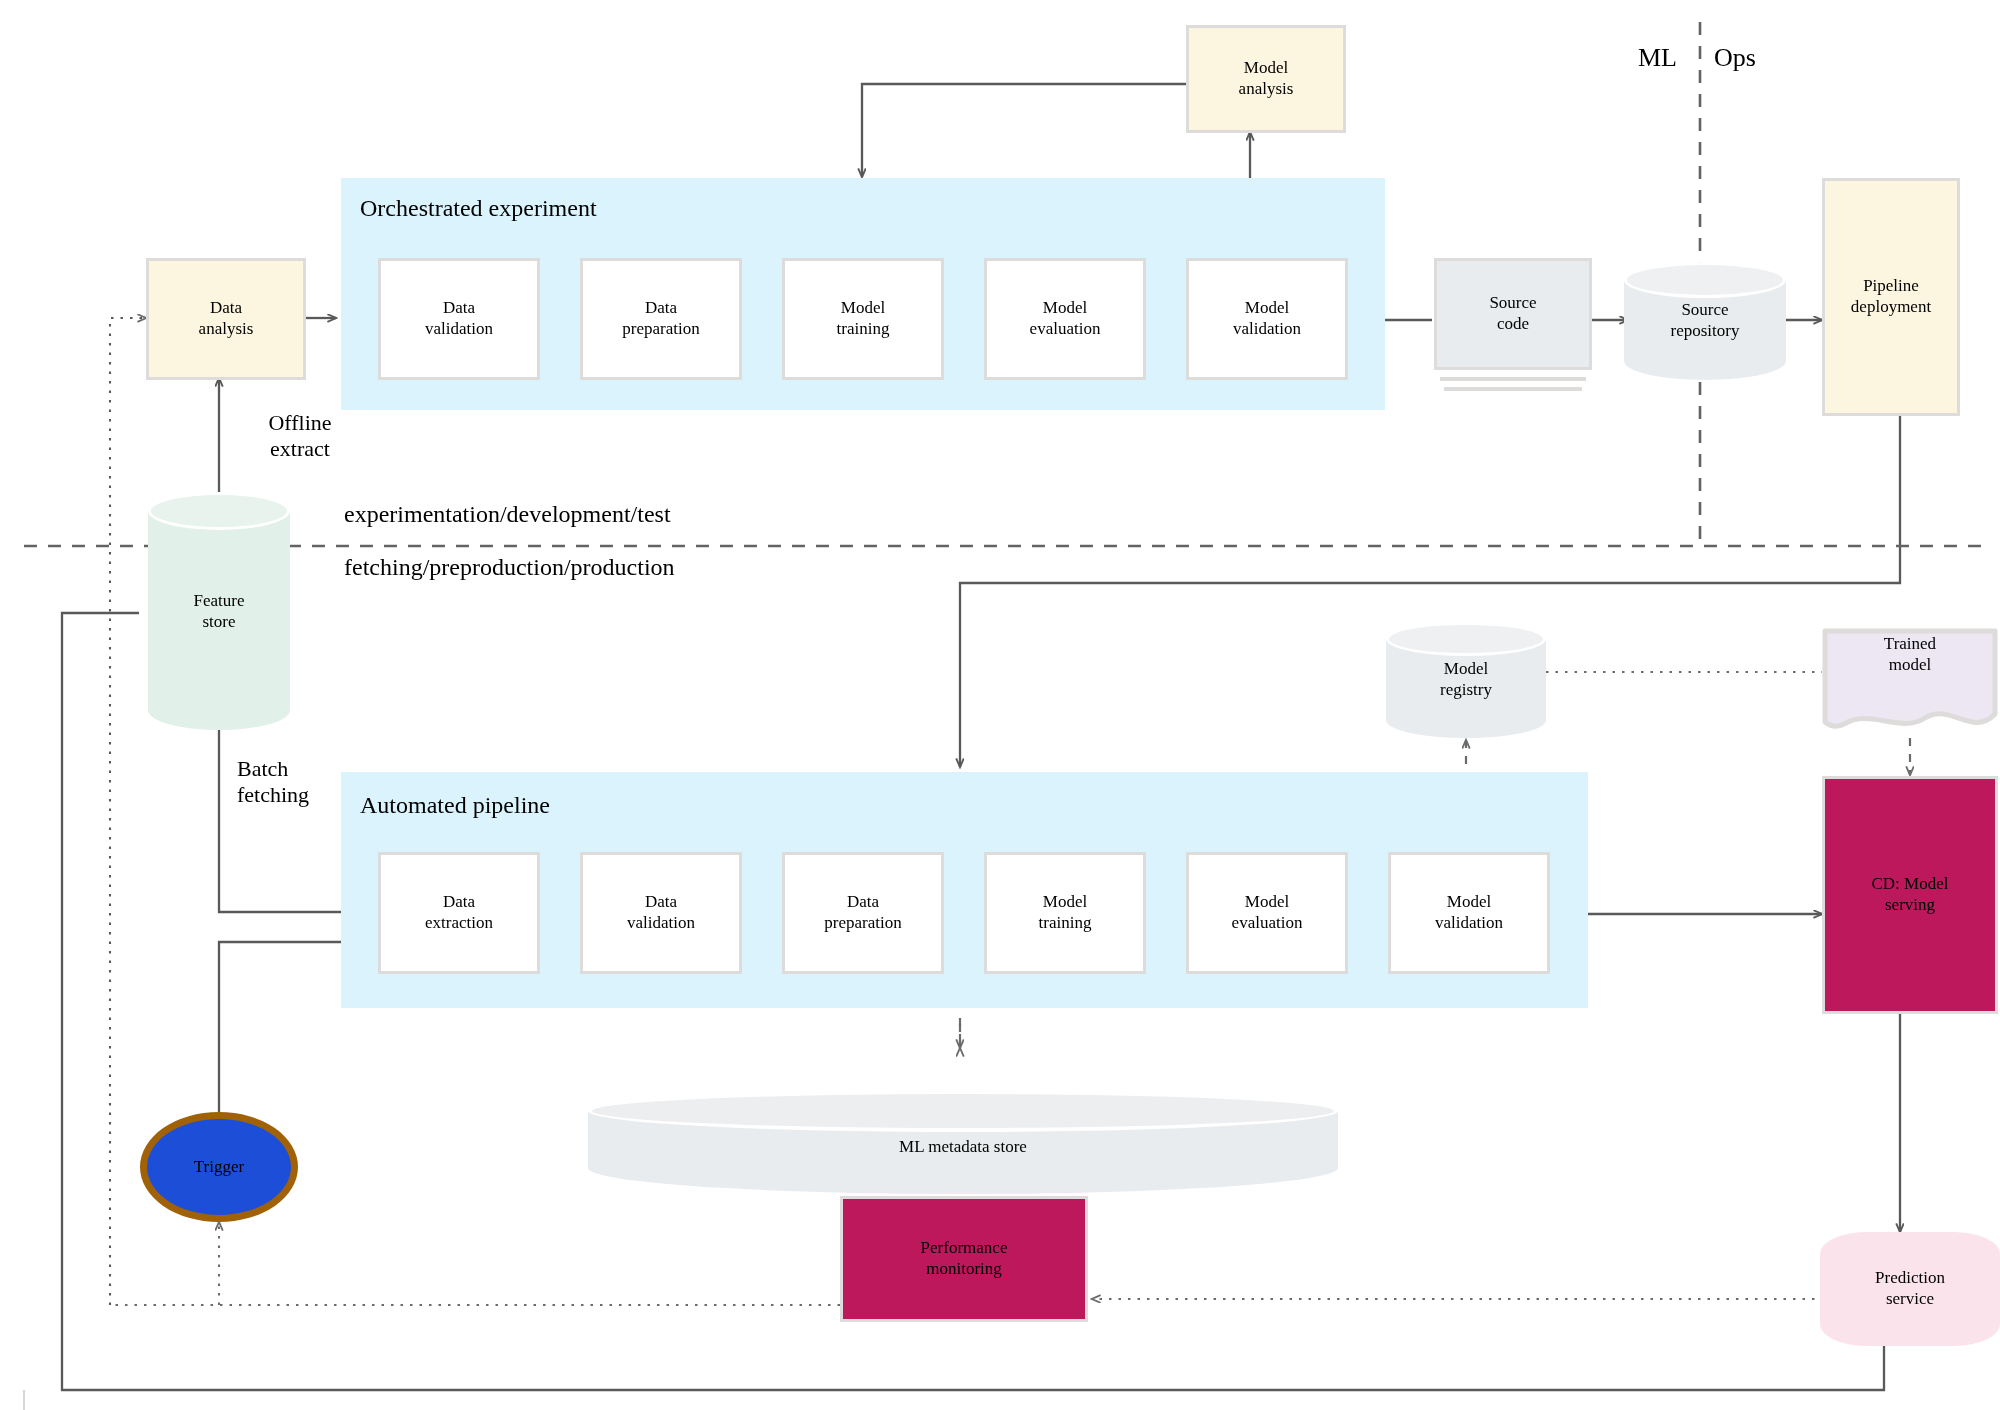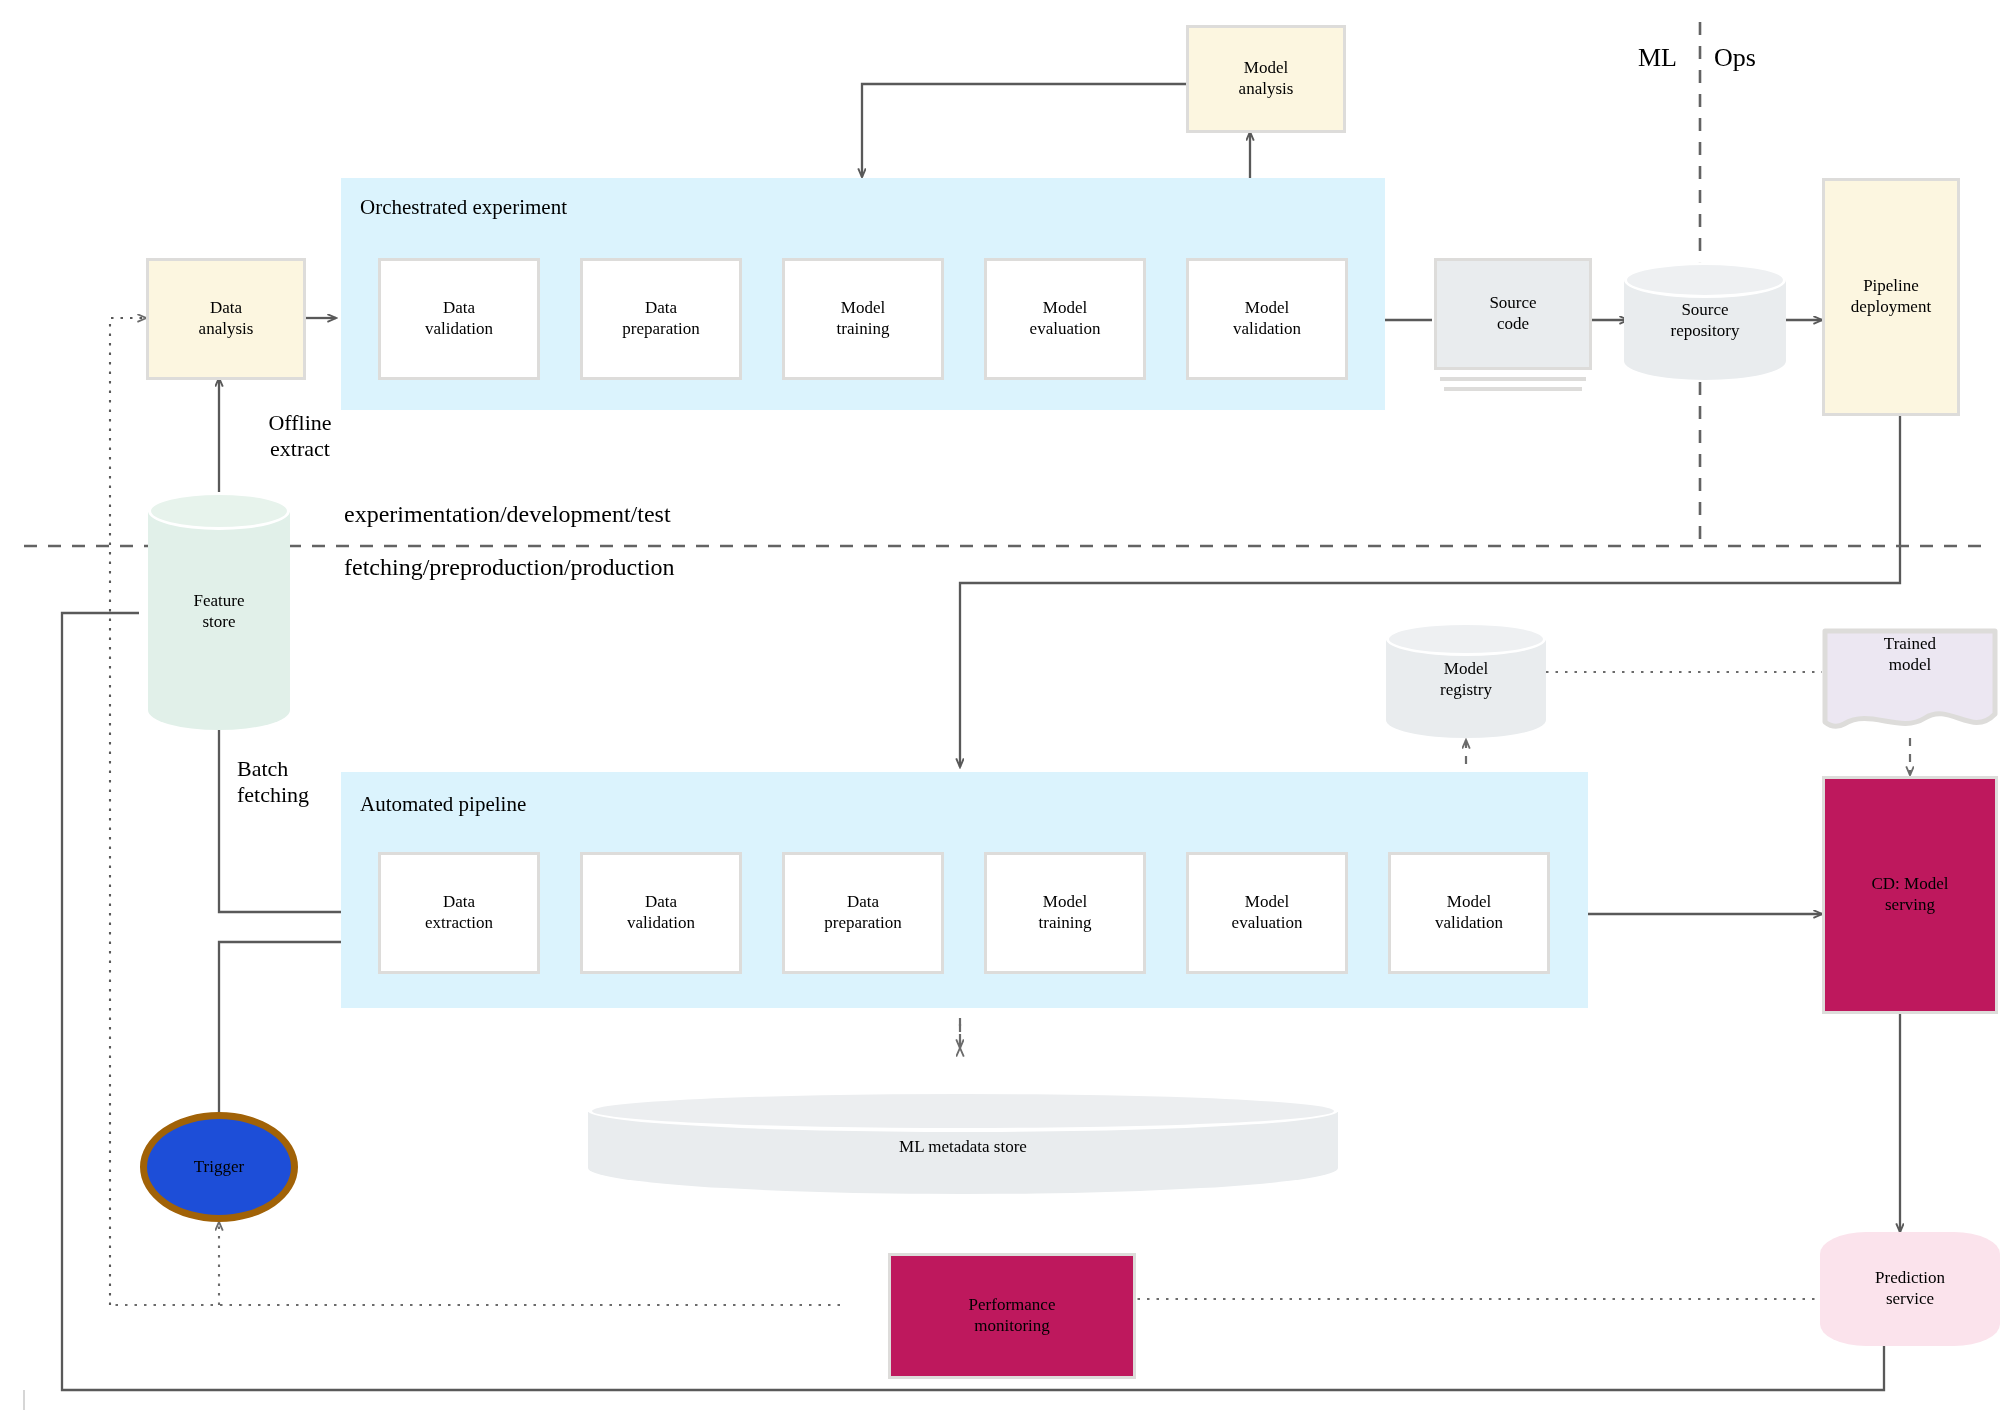--- a/index.html
+++ b/index.html
@@ -46,21 +46,21 @@
   .rect-white { background: #ffffff; }
 
   
   .panel {
     position: absolute;
     background: #dbf3fd;
     z-index: 1;
   }
   .panel-title {
     position: absolute;
-    font-size: 21px;
+    font-size: 24px;
     color: #000;
     z-index: 2;
     white-space: nowrap;
   }
 
   
   .flabel {
     position: absolute;
     font-size: 22px;
     color: #000;
@@ -317,19 +317,19 @@
 serving</div>
 
   <div class="cyl" style="left:588px; top:1090px; width:750px; height:104px;">
     <div class="cyl-body" style="top:22px; height:82px; background:#e9ecee; border-radius:0 0 375px 375px / 0 0 26px 26px;"></div>
     <div class="cyl-top" style="height:42px; background:#eceef0; border:4px solid #ffffff;"></div>
     <div class="cyl-text f23" style="top:10px;">ML metadata store</div>
   </div>
 
   <div class="node ellipse f23" style="left:140px; top:1112px; width:158px; height:110px;">Trigger</div>
 
-  <div class="node rect rect-cyan f23" style="left: 840px; top: 1253px; width: 248px; height: 126px; white-space: pre-line; margin-left: 48px;">Performance
+  <div class="node rect rect-cyan f23" style="left: 840px; top: 1196px; width: 248px; height: 126px; white-space: pre-line;">Performance
 monitoring</div>
 
   <div class="node barrel f23" style="left: 1820px; top: 1232px; width: 180px; height: 114px; white-space: pre-line;">Prediction
 service</div>
 
 </div>
 
 </body></html>

